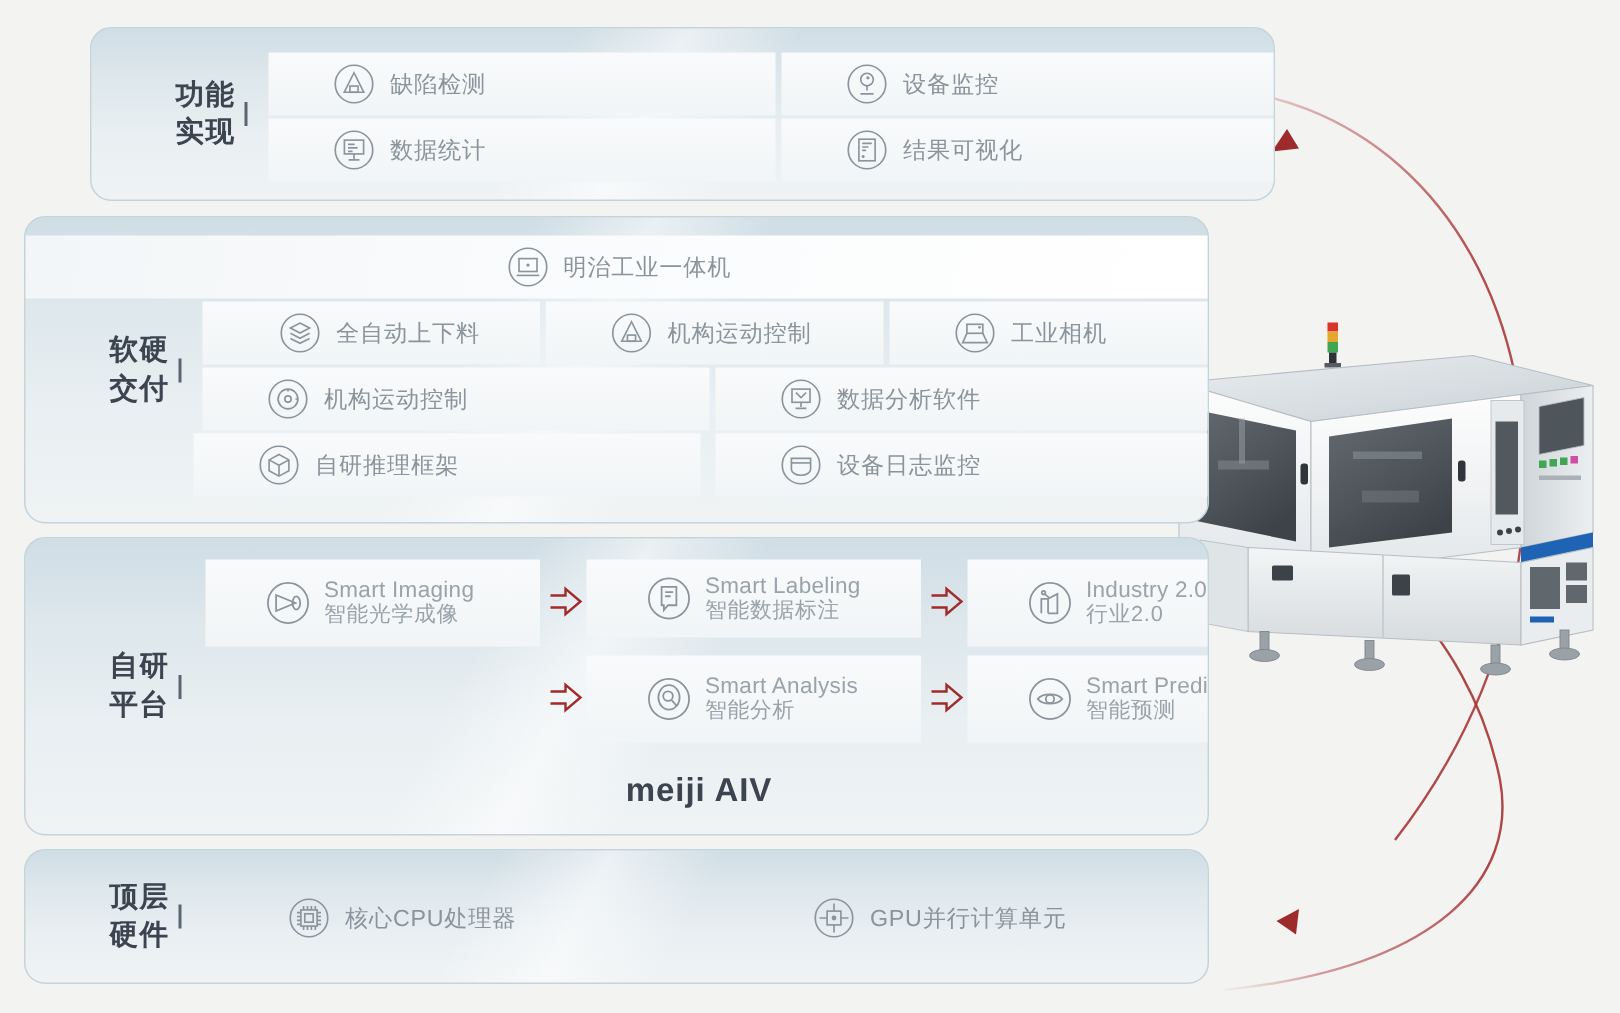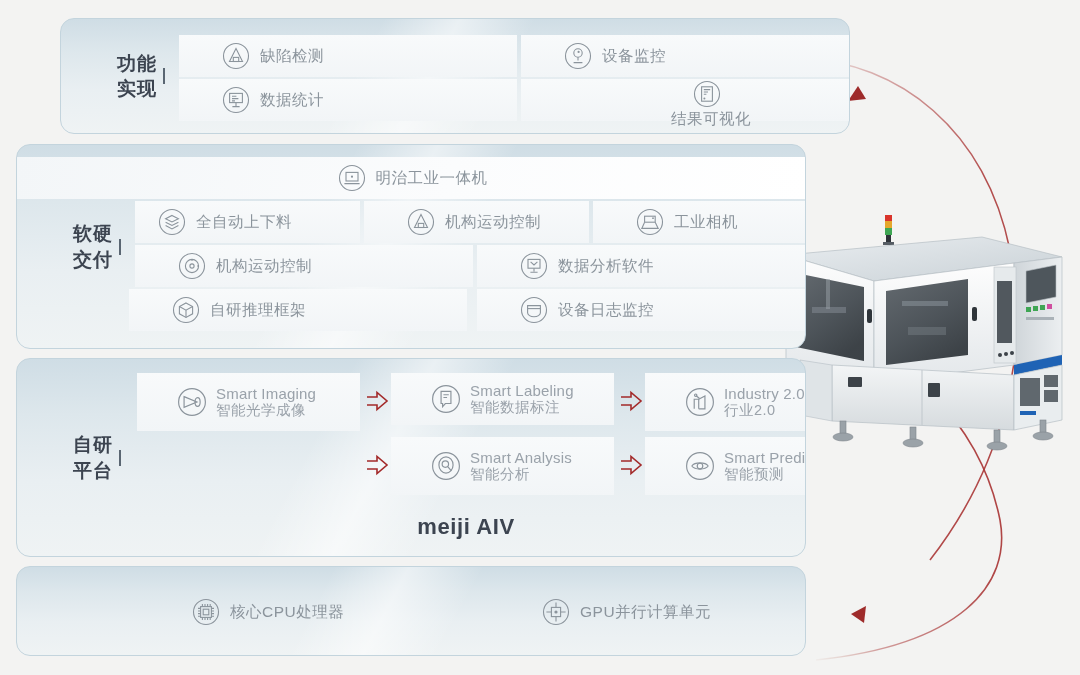--- a/index.html
+++ b/index.html
@@ -241,21 +241,21 @@
           <svg width="28" height="28" viewBox="0 0 28 28" fill="none" stroke="#8b949c" stroke-width="1.1">
             <circle cx="14" cy="14" r="12.5"></circle>
               <rect x="7.6" y="7.4" width="12.8" height="9.2"></rect>
             <path d="M10 10.2 h4.4M10 12.6 h6.4M10 14.9 h3"></path>
               <path d="M14 16.6 v3.6M10.4 20.6 h7.2"></path>
           </svg>
         </span>
         <span class="tlabel cn">数据统计</span>
       </div>
 
-      <div class="tile" style="left:350px;top:60px;width:338px;height:42px;padding-left:42px;flex-direction:column;">
+      <div class="tile" style="left:350px;top:60px;width:338px;height:42px;padding-left:42px;">
         <span class="ico">
           <svg width="28" height="28" viewBox="0 0 28 28" fill="none" stroke="#8b949c" stroke-width="1.1">
             <circle cx="14" cy="14" r="12.5"></circle>
               <rect x="8.6" y="6.8" width="10.8" height="14.4"></rect>
             <path d="M10.8 9.6 h6.4M10.8 12 h4.2M10.8 14.2 h2.6"></path>
               <circle cx="11.4" cy="18.4" r="1" fill="#8b949c" stroke="none"></circle>
           </svg>
         </span>
         <span class="tlabel cn">结果可视化</span>
       </div>
@@ -277,21 +277,21 @@
           <svg width="28" height="28" viewBox="0 0 28 28" fill="none" stroke="#8b949c" stroke-width="1.1">
             <circle cx="14" cy="14" r="12.5"></circle>
               <rect x="8" y="8.4" width="12" height="8.6"></rect>
             <circle cx="14" cy="12.7" r="1.1" fill="#8b949c" stroke="none"></circle>
               <path d="M6.4 19.6 h15.2"></path>
           </svg>
         </span>
         <span class="tlabel cn">明治工业一体机</span>
       </div>
 
-      <div class="tile" style="left:8px;top:56px;width:225px;height:42px;padding-left:22px;">
+      <div class="tile" style="left:8px;top:56px;width:225px;height:42px;padding-left:50px;">
         <span class="ico">
           <svg width="28" height="28" viewBox="0 0 28 28" fill="none" stroke="#8b949c" stroke-width="1.1">
             <circle cx="14" cy="14" r="12.5"></circle>
               <path d="M14 7.4 L20.4 10.7 L14 14 L7.6 10.7 Z"></path>
             <path d="M7.6 14.2 L14 17.5 L20.4 14.2"></path>
               <path d="M7.6 17.6 L14 20.9 L20.4 17.6"></path>
           </svg>
         </span>
         <span class="tlabel cn">全自动上下料</span>
       </div>
@@ -464,20 +464,25 @@
           <span class="en">Smart Prediction</span>
           <span class="cn">智能预测</span>
         </span>
       </div>
     </div>
     <div class="brandline">meiji AIV</div>
   </div>
 
   <div class="panel p4">
     <div class="sheen"></div>
+    <div class="plabel">
+      <div class="plabel-text">顶层
+硬件</div>
+      <div class="plabel-tick"></div>
+    </div>
     <div class="pcontent">
 
       <div class="tile plain" style="left:24px;top:24px;width:330px;height:42px;padding-left:40px;">
         <span class="ico">
           <svg width="28" height="28" viewBox="0 0 28 28" fill="none" stroke="#8b949c" stroke-width="1.1">
             <circle cx="14" cy="14" r="12.5"></circle>
               <rect x="8.6" y="8.6" width="10.8" height="10.8"></rect>
             <rect x="11.2" y="11.2" width="5.6" height="5.6"></rect>
             <path d="M10.4 8.6 V6M13 8.6 V6M15.6 8.6 V6M18.2 8.6 V6"></path>
             <path d="M10.4 19.4 V22M13 19.4 V22M15.6 19.4 V22M18.2 19.4 V22"></path>

